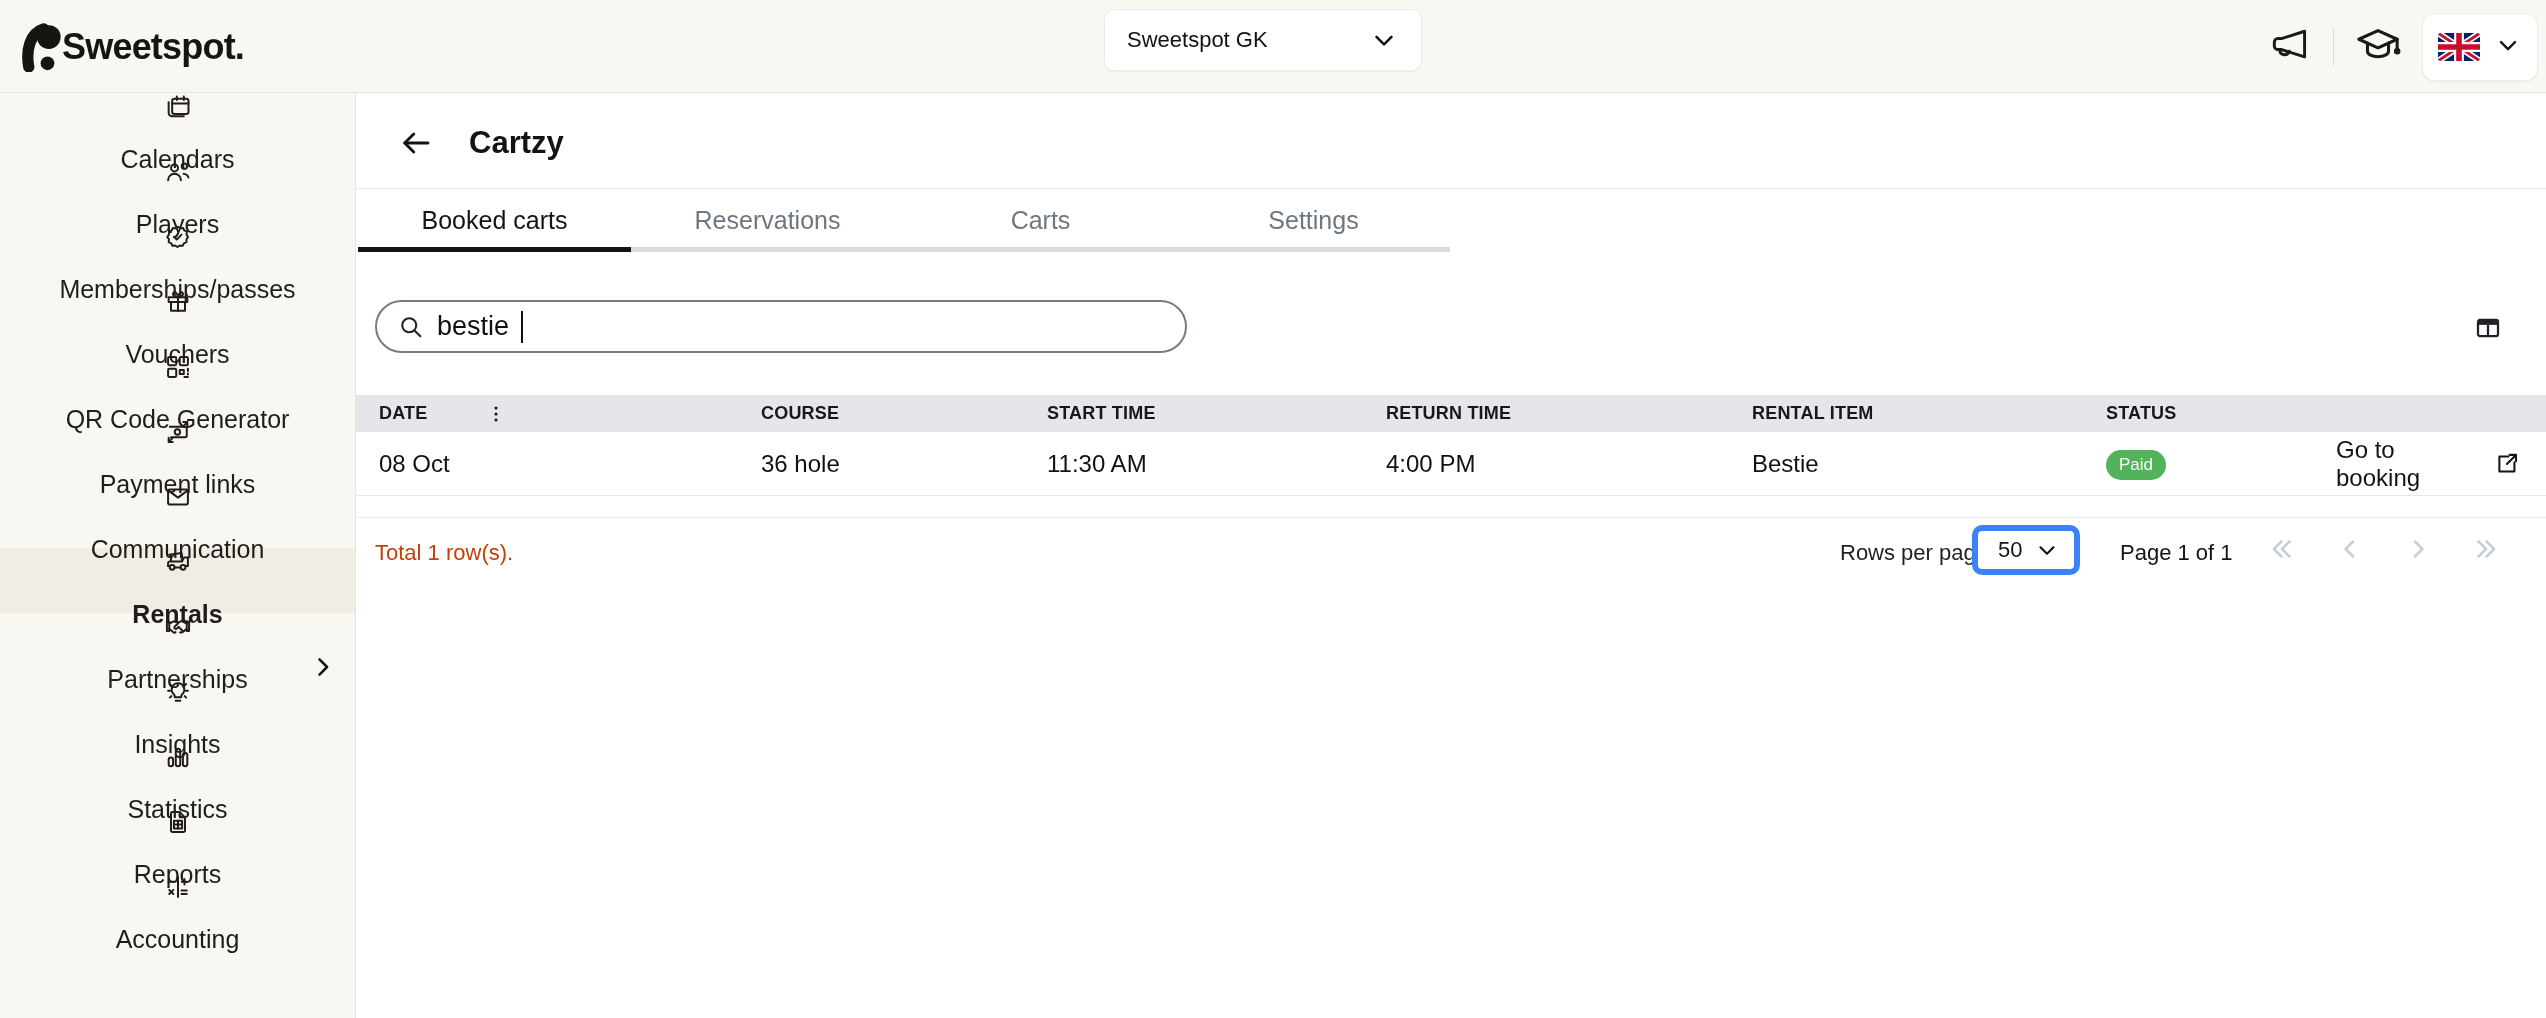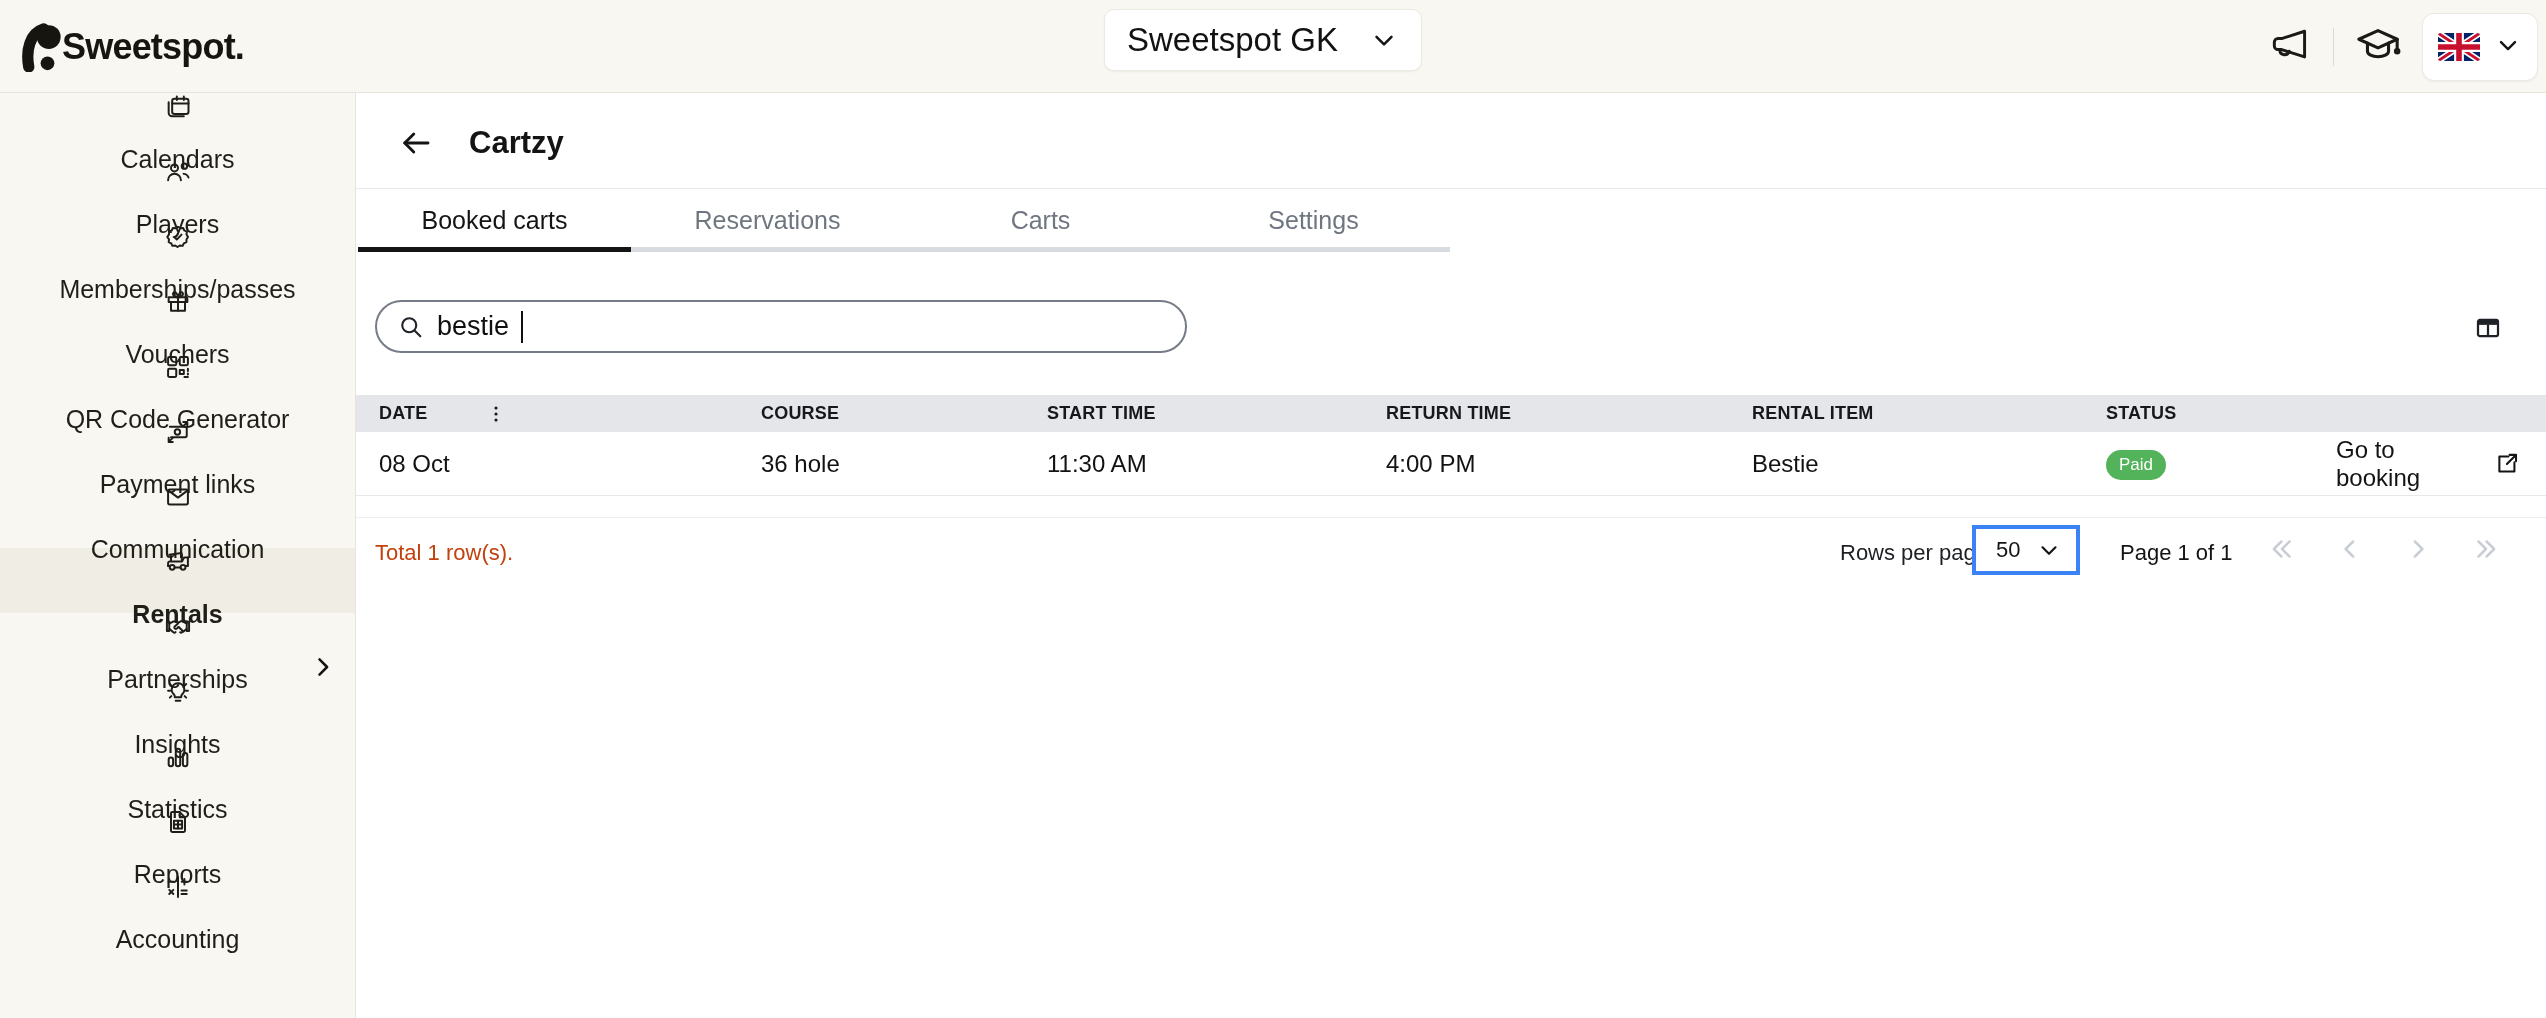--- a/index.html
+++ b/index.html
@@ -14,21 +14,21 @@
 
   
   .topbar{position:absolute; left:0; top:0; width:2546px; height:93px;
           background:var(--cream); border-bottom:1px solid var(--border);}
   .logo{position:absolute; left:18px; top:22px; display:flex; align-items:center; }
   .logo-text{font-size:36px; font-weight:800; letter-spacing:-0.8px; color:#17150F;}
   .club-select{position:absolute; left:1104px; top:9px; width:318px; height:62px;
           background:var(--white); border:1px solid #EDEAE3; border-radius:10px;
           box-shadow:0 1px 2px rgba(0,0,0,.05);
           display:flex; align-items:center; padding:0 22px; cursor:pointer;}
-  .club-select .val{font-size:33px; color:#121212;}
+  .club-select .val{font-size:22px; color:#121212;}
   .club-select .chev{margin-left:auto; display:flex;}
   .top-actions{position:absolute; right:8px; top:0; height:93px; display:flex; align-items:center; gap:18px;}
   .icon-btn{width:52px; height:52px; display:flex; align-items:center; justify-content:center; cursor:pointer;}
   .vdiv{width:1px; height:38px; background:#DDDAD2;}
   .lang-btn{width:116px; height:68px; background:var(--white); border:1px solid #EDEAE3; border-radius:12px;
           box-shadow:0 1px 2px rgba(0,0,0,.05); display:flex; align-items:center; justify-content:center;
           gap:14px; cursor:pointer;}
   .flag{width:42px; height:28px; border-radius:3px; overflow:hidden; display:block;}
 
   
@@ -74,22 +74,22 @@
   .td{font-size:24px; color:#121212;}
   .badge{display:inline-flex; align-items:center; justify-content:center; background:var(--green);
          color:#fff; font-size:17px; border-radius:999px; height:30px; padding:8px 13px;}
   .action-cell{display:flex; align-items:center; justify-content:flex-end; padding-right:26px; gap:10px; cursor:pointer;}
   .action-cell .td-a{font-size:24px; color:#141414;}
   .sub-line{position:absolute; left:0; top:424px; width:100%; height:1px; background:#EDEEF0;}
 
   .tfoot{position:absolute; left:0; top:430px; width:100%; height:60px;}
   .total{position:absolute; left:19px; top:17px; font-size:22px; color:#c2410c;text-align:center;}
   .rpp-label{position:absolute; left:1484px; top:17px; font-size:22px; color:#1E2023;}
-  .rpp-select{position:absolute; left:1616px; top:2px; width:108px; height:50px; border:4px solid #3b82f6;
-              border-radius:0; background:var(--white); display:flex; align-items:center;
+  .rpp-select{position:absolute; left:1616px; top:2px; width:108px; height:50px; border:6px solid #3b82f6;
+              border-radius:10px; background:var(--white); display:flex; align-items:center;
               padding:0 14px 0 20px; cursor:pointer;}
   .rpp-select .val{font-size:22px; color:#141414;}
   .rpp-select .chev{margin-left:auto; display:flex;}
   .page-info{position:absolute; left:1764px; top:17px; font-size:22px; font-weight:500; color:#141414;}
   .pager{position:absolute; left:1905px; top:5px; display:flex; gap:26px;}
   .pg-btn{width:42px; height:42px; display:flex; align-items:center; justify-content:center;
           color:var(--pag); cursor:pointer;}
 </style>
 </head>
 <body>

